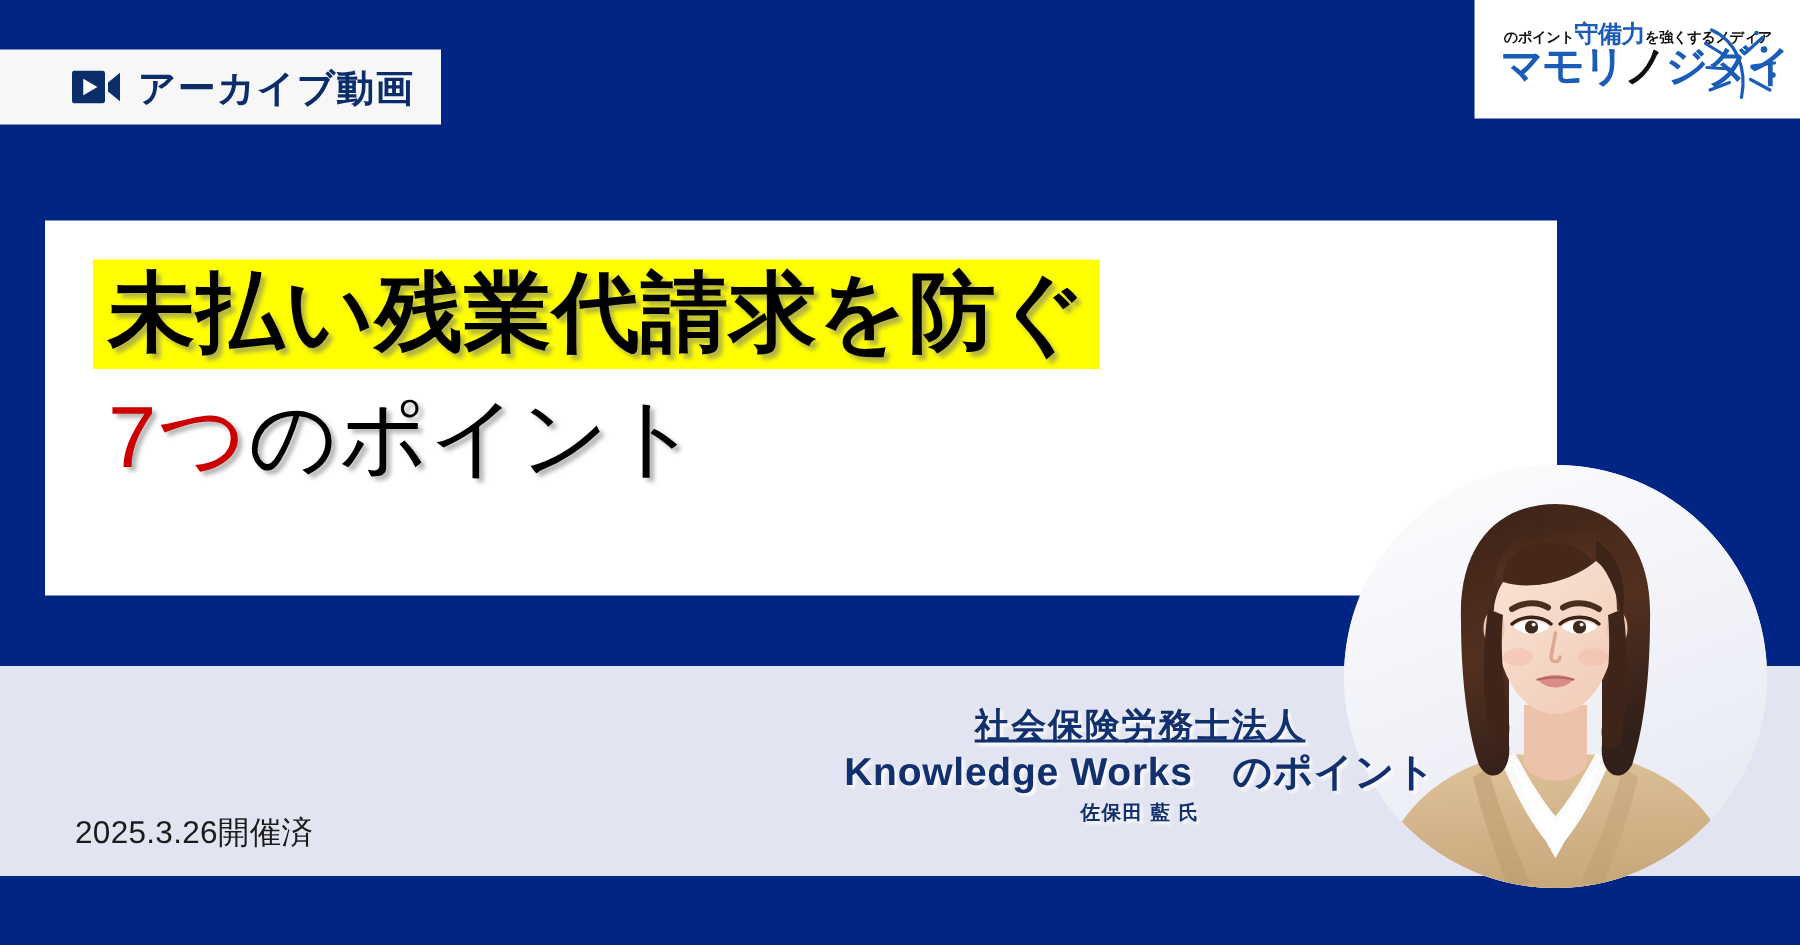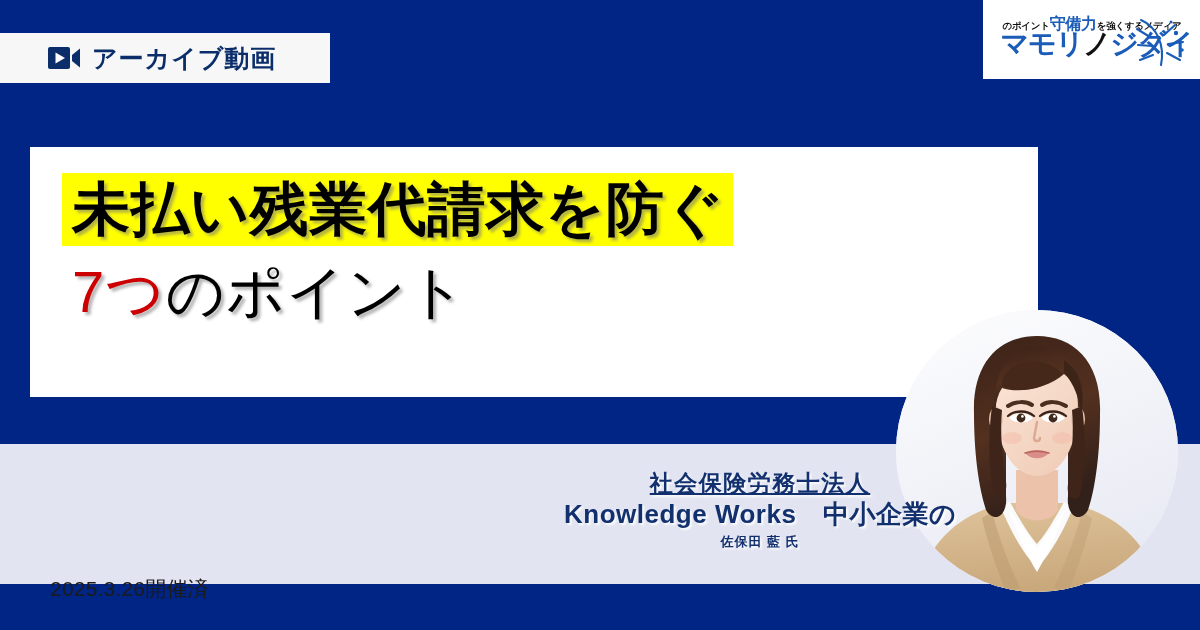--- a/index.html
+++ b/index.html
@@ -82,21 +82,21 @@
     top: 4px;
     width: 58px;
     height: 56px;
   }
 
   
   .badge {
     position: absolute;
     left: 0;
     top: 33px;
-    width: 330px;
+    width: 294px;
     height: 50px;
     background: #f7f7f7;
     display: flex;
     align-items: center;
     padding-left: 48px;
     box-sizing: border-box;
   }
   .badge-icon {
     width: 32px;
     height: 22px;
@@ -204,21 +204,20 @@
 
   
   .date {
     position: absolute;
     left: 50px;
     top: 541px;
     font-size: 21px;
     color: #1b1b1b;
     letter-spacing: 0.2px;
     white-space: nowrap;
-    margin-top: 34px;
   }
 </style>
 </head>
 <body>
 
 <div id="banner">
 
   <div class="band-light"></div>
 
   <div class="logo-panel">
@@ -331,19 +330,19 @@
       <path d="M129 143 C 135 139, 147 139, 153 143 C 147 150, 135 150, 129 143 Z" fill="#d98d86"></path>
       <path d="M129 143 C 136 141, 146 141, 153 143" stroke="#b8655f" stroke-width="1.5" fill="none" stroke-linecap="round"></path>
 
       <ellipse cx="116" cy="128" rx="10" ry="6" fill="#f3b9a6" opacity="0.45"></ellipse>
       <ellipse cx="166" cy="128" rx="10" ry="6" fill="#f3b9a6" opacity="0.45"></ellipse>
     </svg>
   </div>
 
   <div class="speaker">
     <div class="speaker-org">社会保険労務士法人</div>
-    <div class="speaker-role">Knowledge Works　中小企業の</div>
+    <div class="speaker-role">Knowledge Works　のポイント</div>
     <div class="speaker-name">佐保田 藍 氏</div>
   </div>
 
   <div class="date">2025.3.26開催済</div>
 
 </div>
 
 </body></html>

